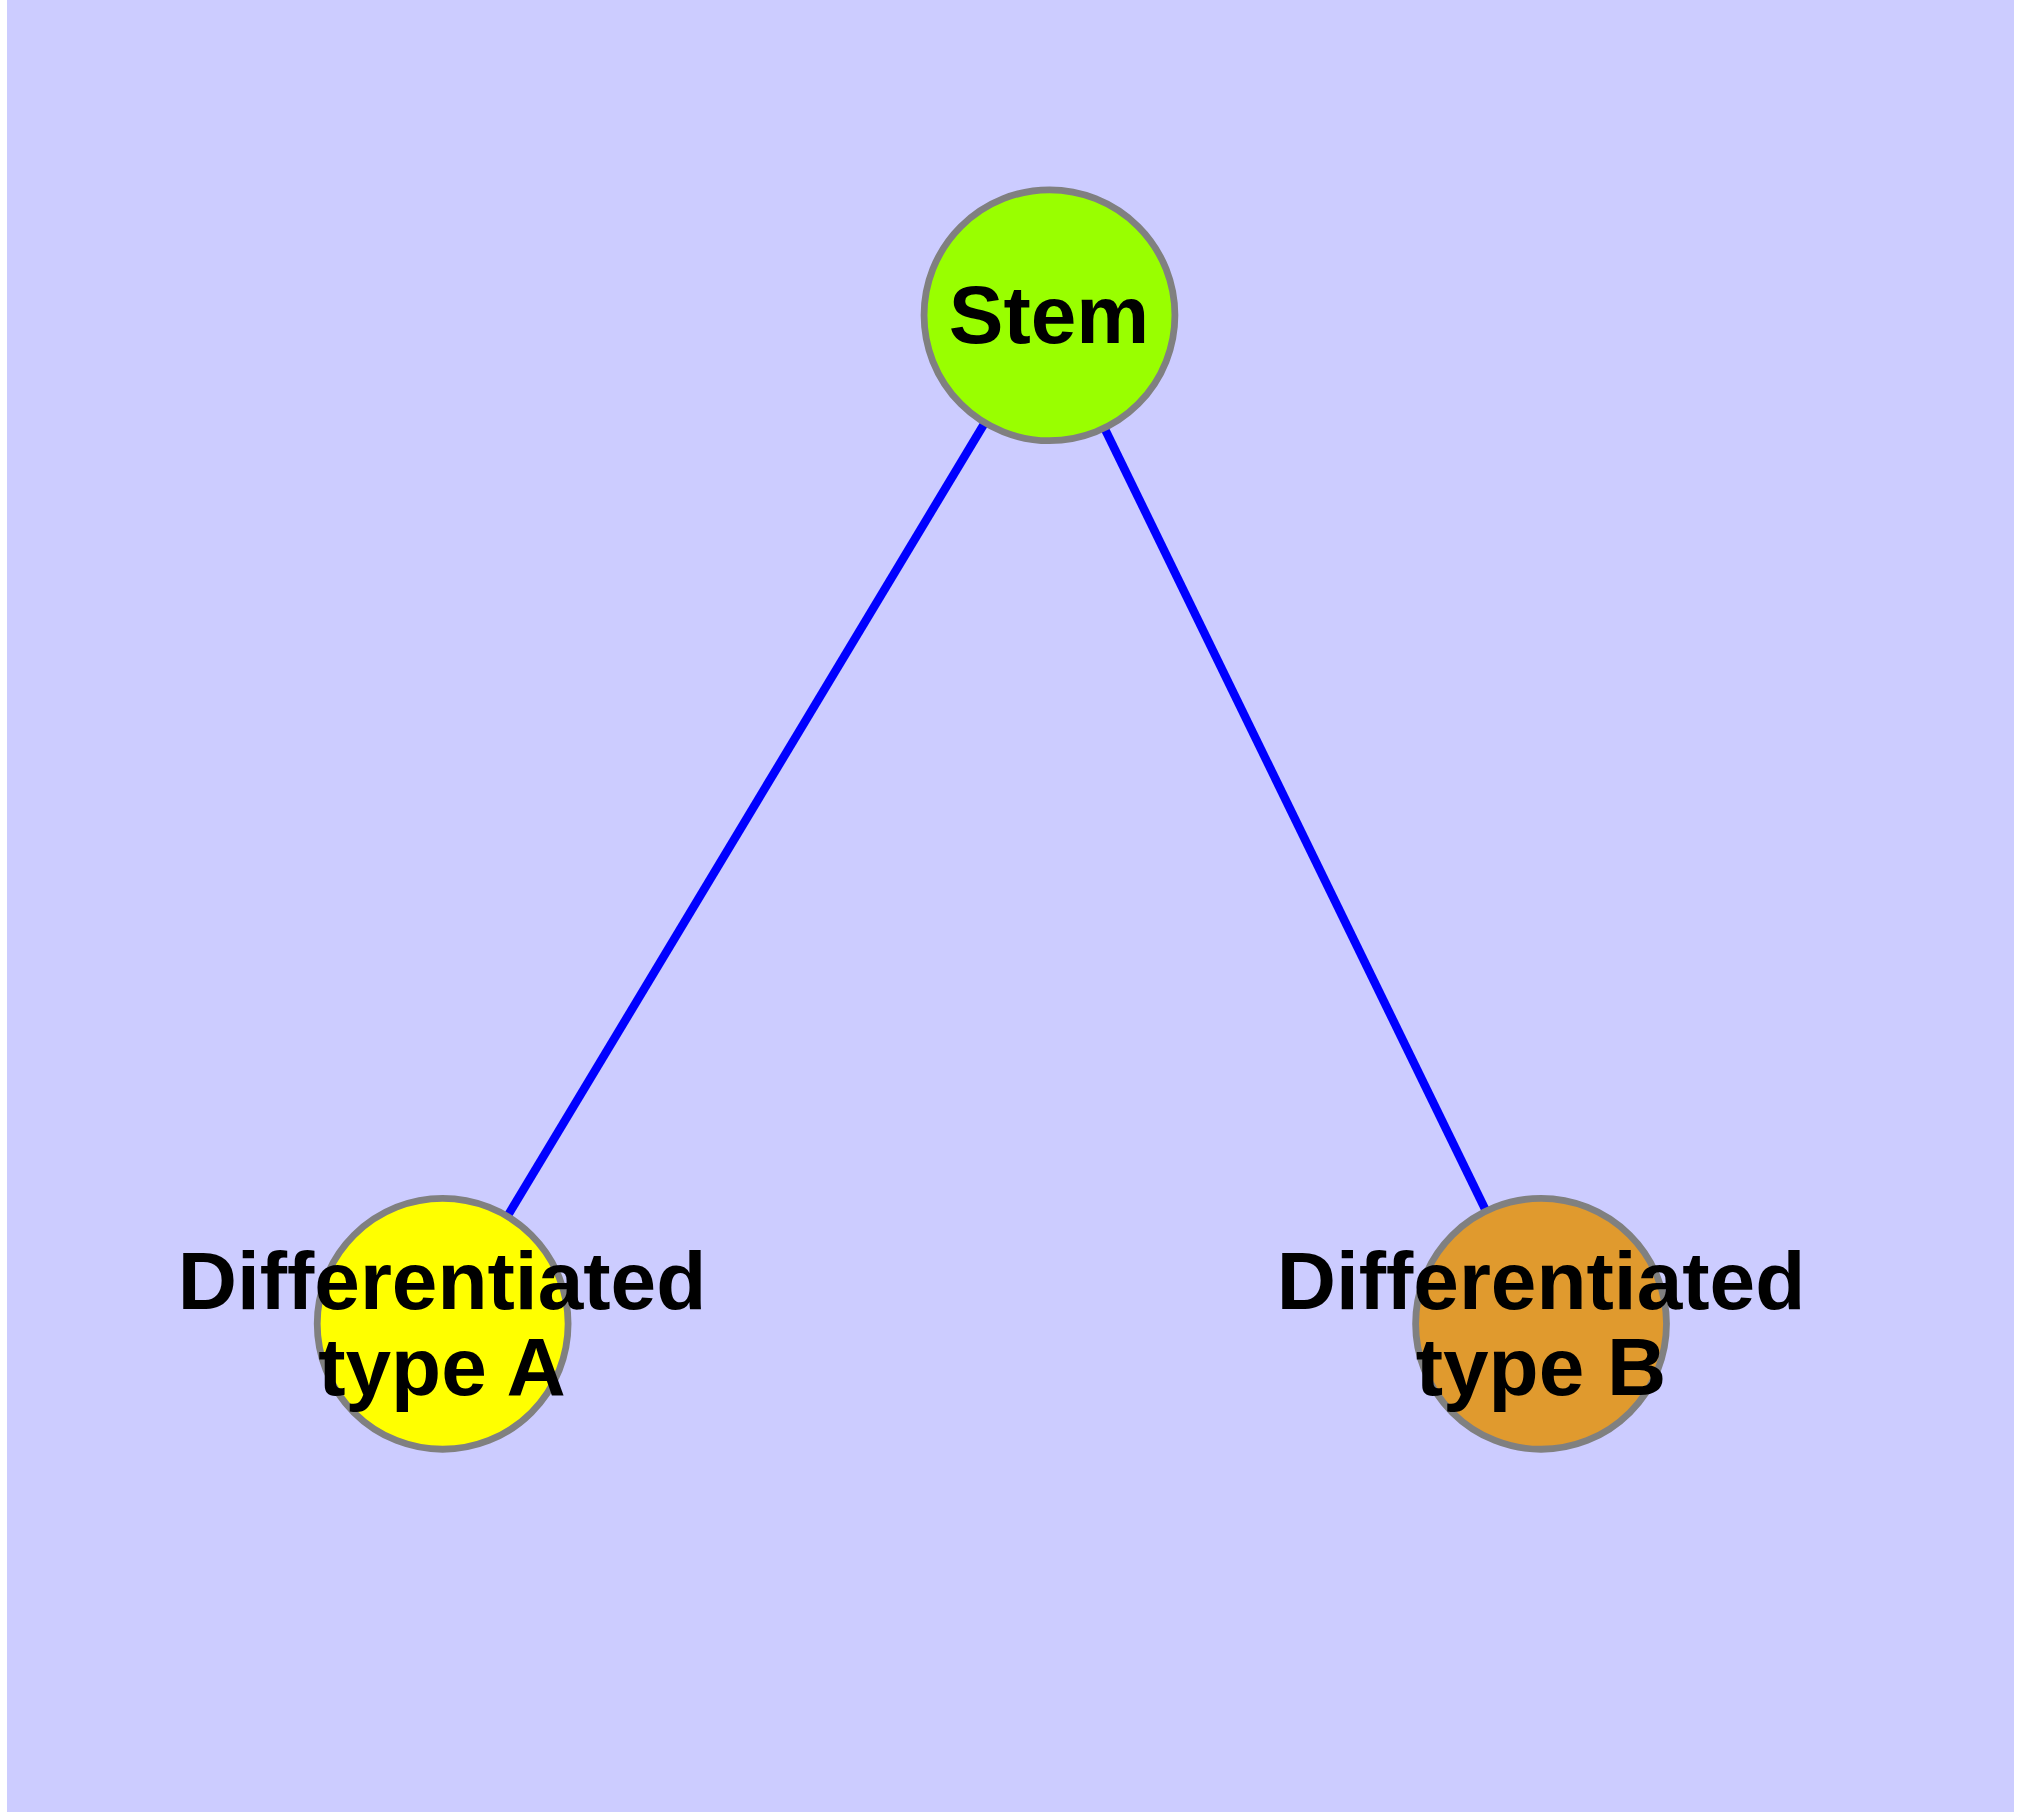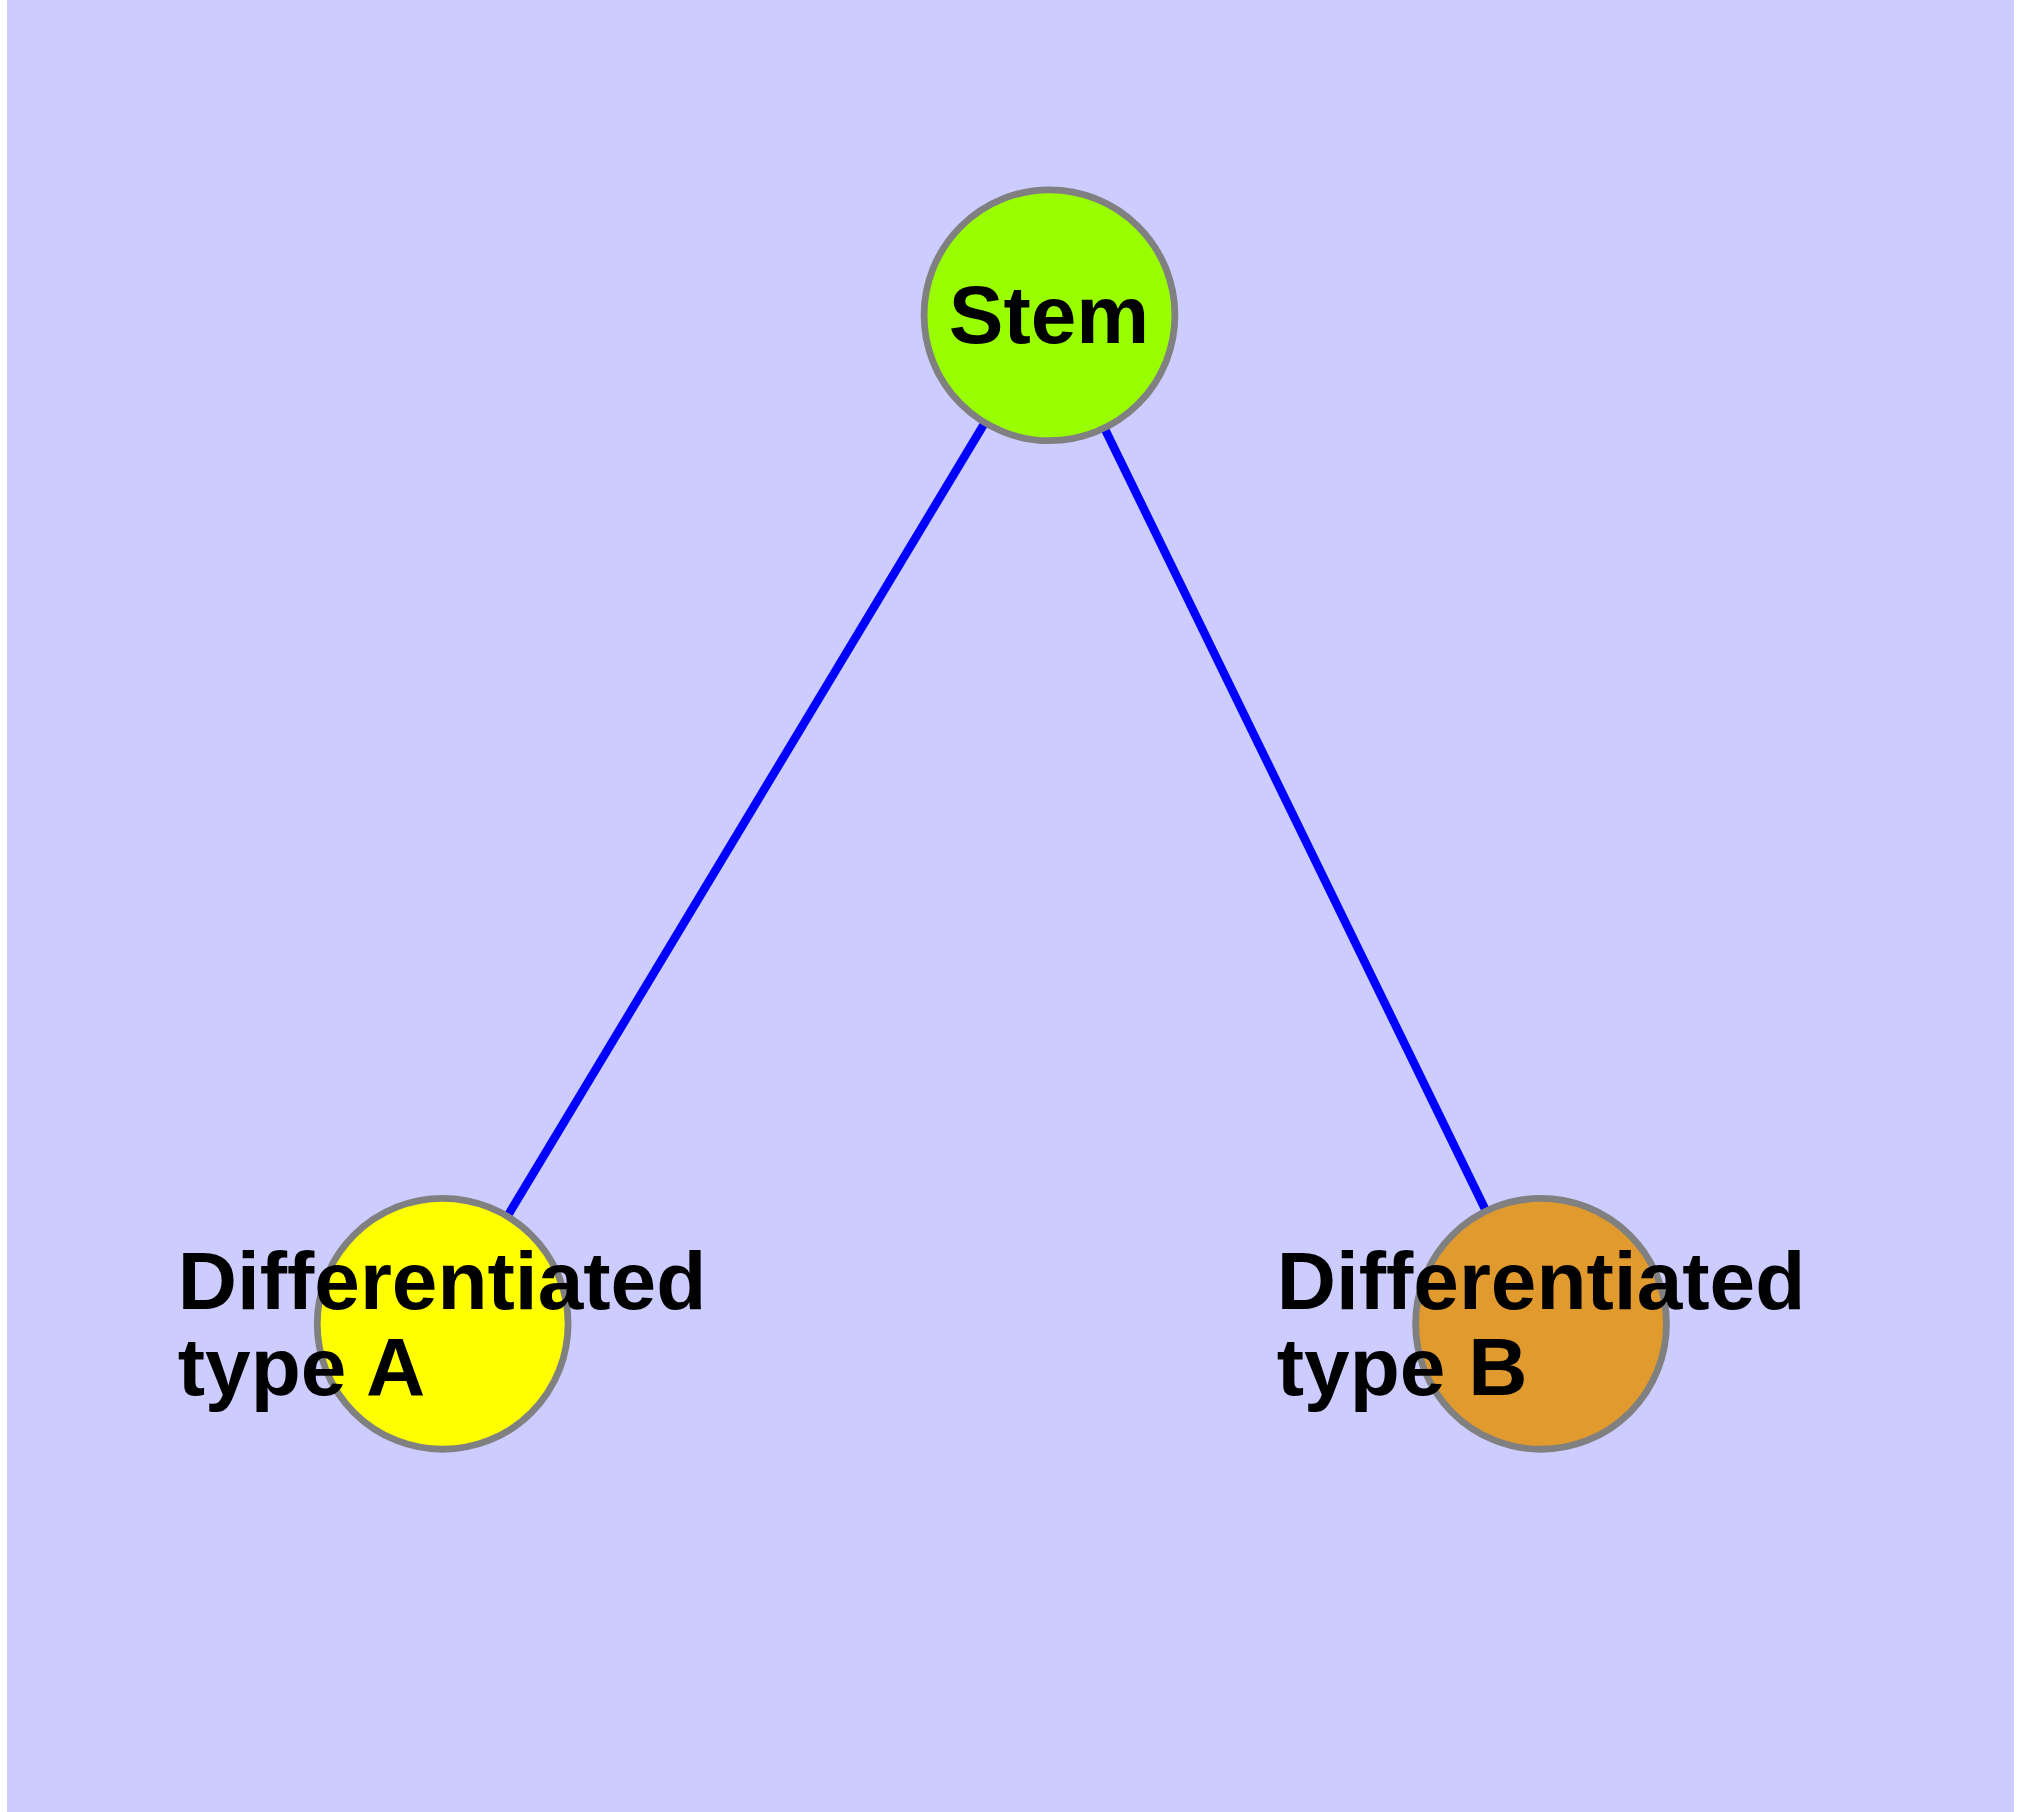--- a/index.html
+++ b/index.html
@@ -25,21 +25,21 @@
   }
   #graph-svg {
     position: absolute;
     left: 0;
     top: 0;
     width: 2021px;
     height: 1812px;
   }
   .node-label {
     position: absolute;
-    text-align: left;
+    text-align: center;
     font-weight: bold;
     color: #000000;
     line-height: 1.05;
     white-space: pre;
     pointer-events: none;
     transform: translate(-50%, -50%);
   }
   .node-label.big { font-size: 82px; }
 </style>
 </head>

